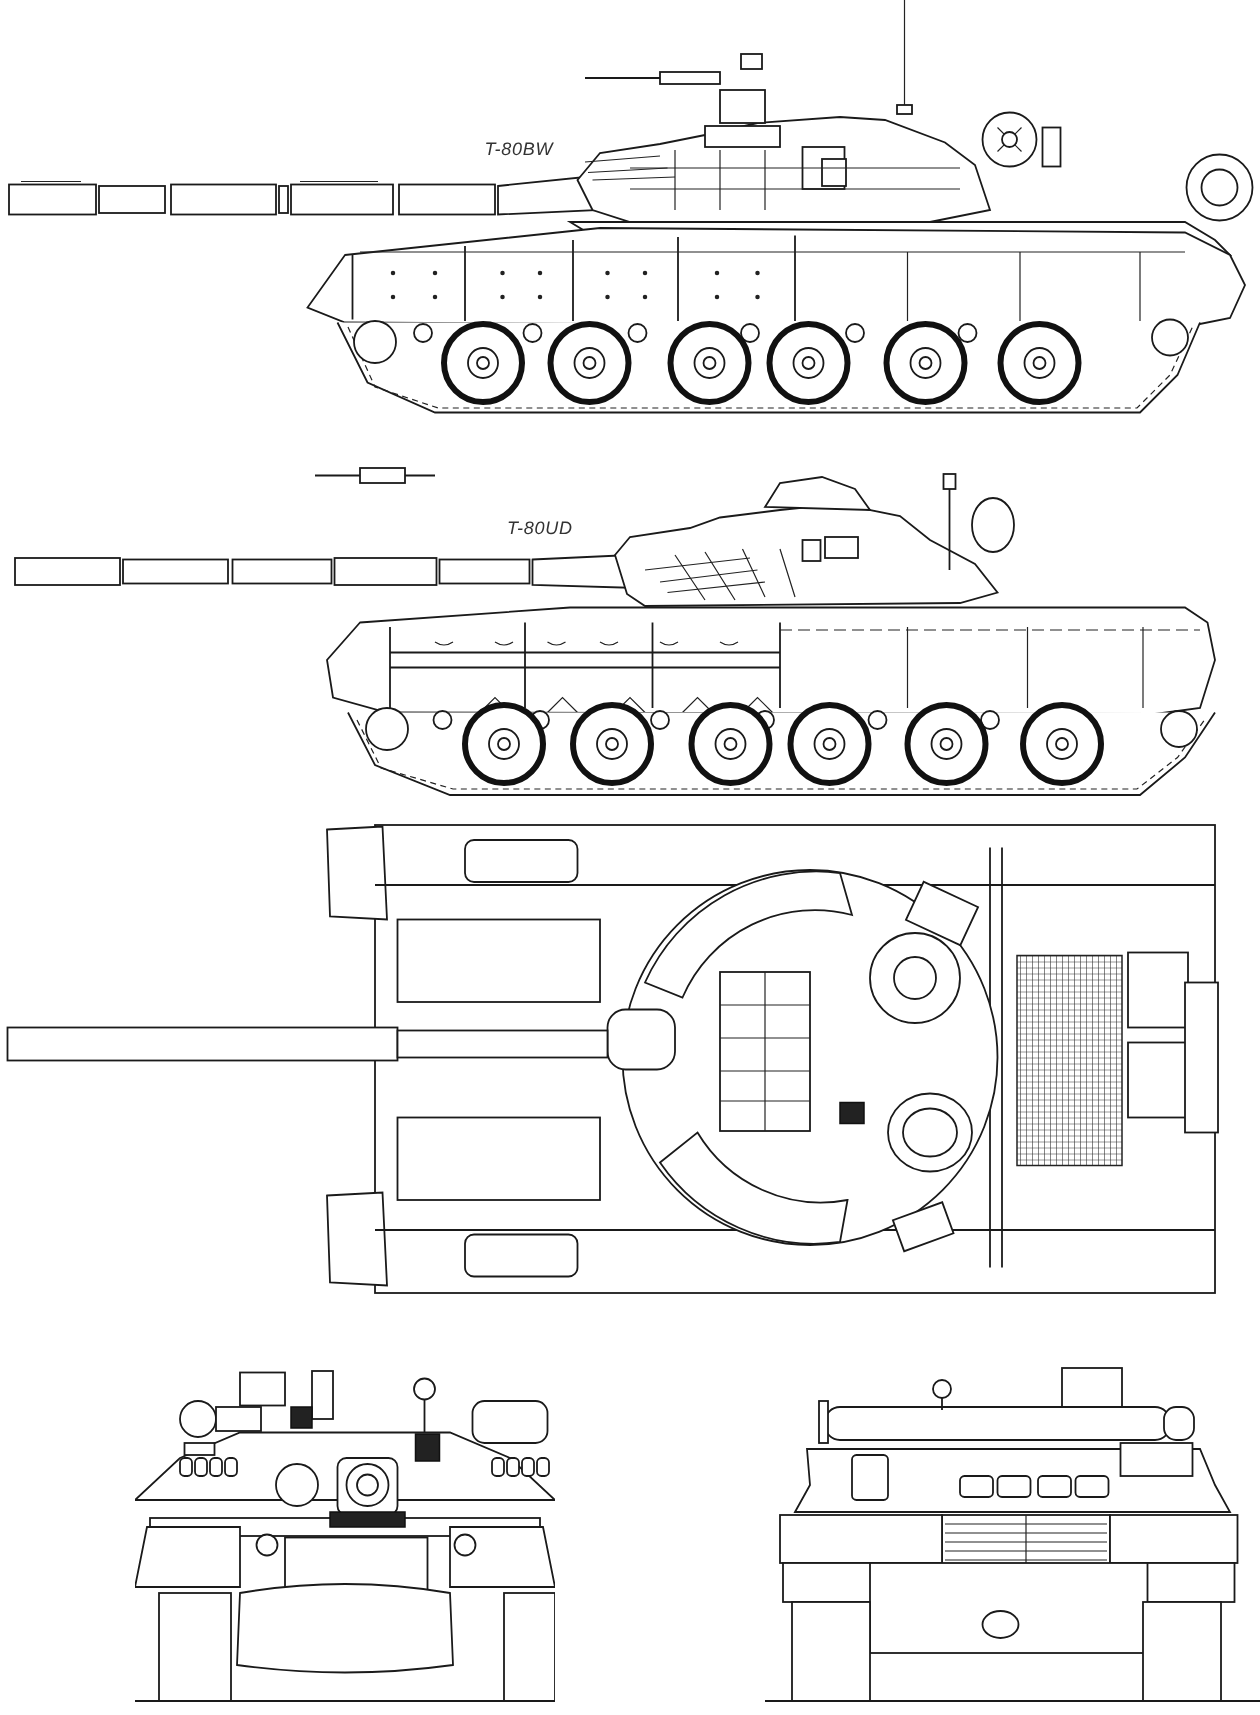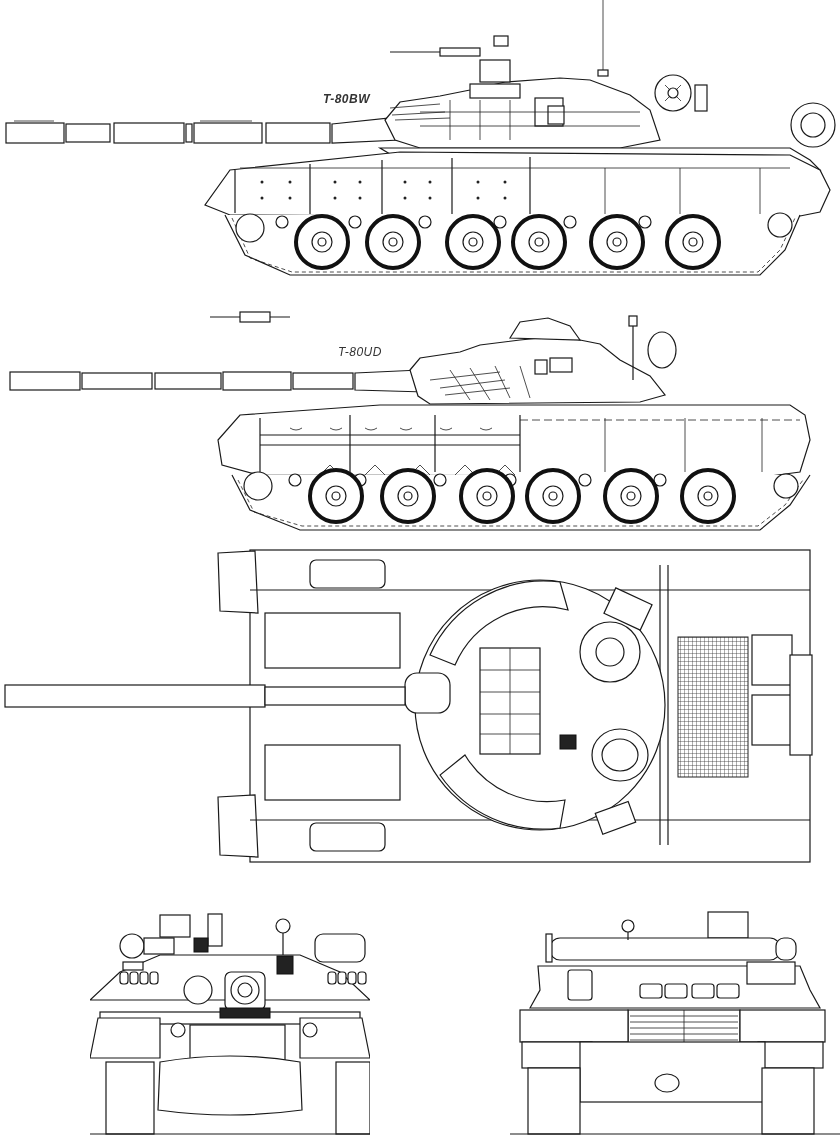--- a/index.html
+++ b/index.html
@@ -10,21 +10,21 @@
   .ln-thin { fill:none; stroke:#222; stroke-width:0.8; }
   .wh { fill:#fff; stroke:#1a1a1a; stroke-width:1.2; }
   .tire { fill:#fff; stroke:#111; stroke-width:4; }
   .dark { fill:#222; stroke:#111; stroke-width:1; }
   .label { position:absolute; font-style:italic; font-size:12px; color:#333; letter-spacing:0.5px; font-family:"Liberation Sans", sans-serif; }
   .grid { fill:url(#mesh); stroke:#222; stroke-width:1; }
 </style>
 </head>
 <body>
 
-<div class="view" style="left:0;top:0;width:840px;height:290px;font-weight:bold;">
+<div class="view" style="left:0;top:0;width:840px;height:290px;">
   <svg width="840" height="290">
 
     <line class="ln-thin" x1="603" y1="0" x2="603" y2="72"></line>
 
     <g>
       <rect class="wh" x="6" y="123" width="58" height="20"></rect>
       <rect class="wh" x="66" y="124" width="44" height="18"></rect>
       <rect class="wh" x="114" y="123" width="70" height="20"></rect>
       <rect class="wh" x="186" y="124" width="6" height="18"></rect>
       <rect class="wh" x="194" y="123" width="68" height="20"></rect>

